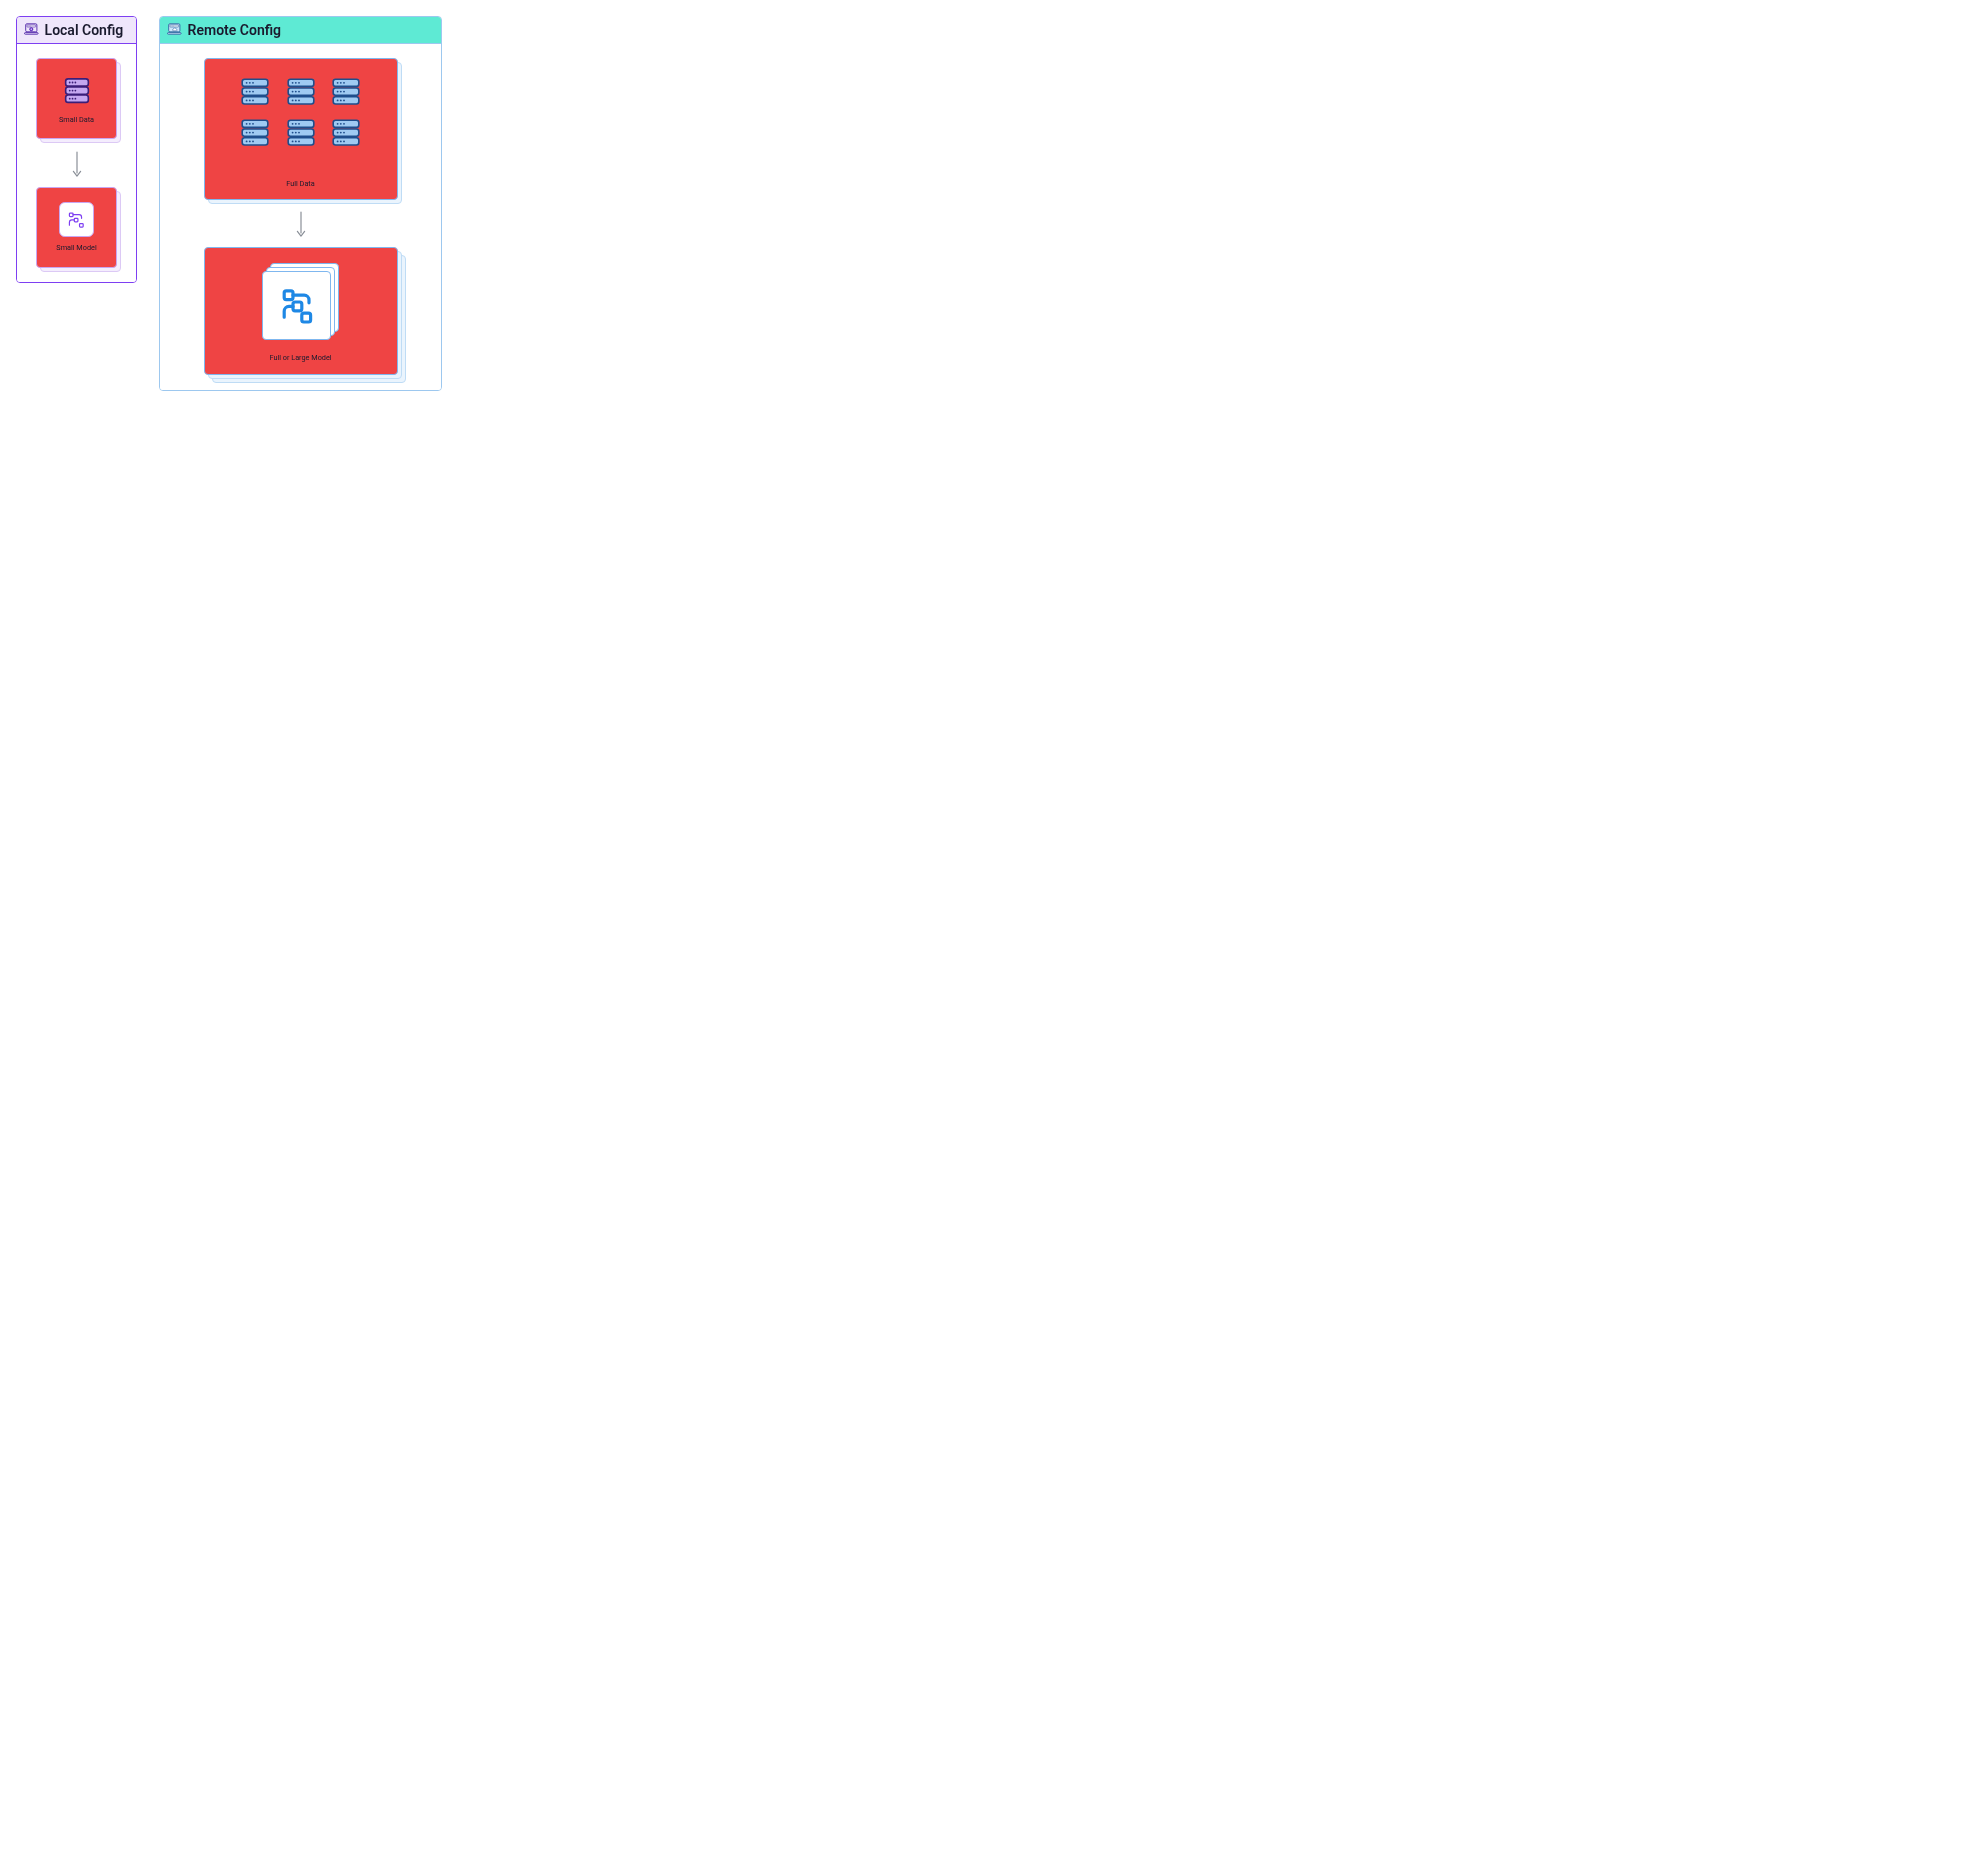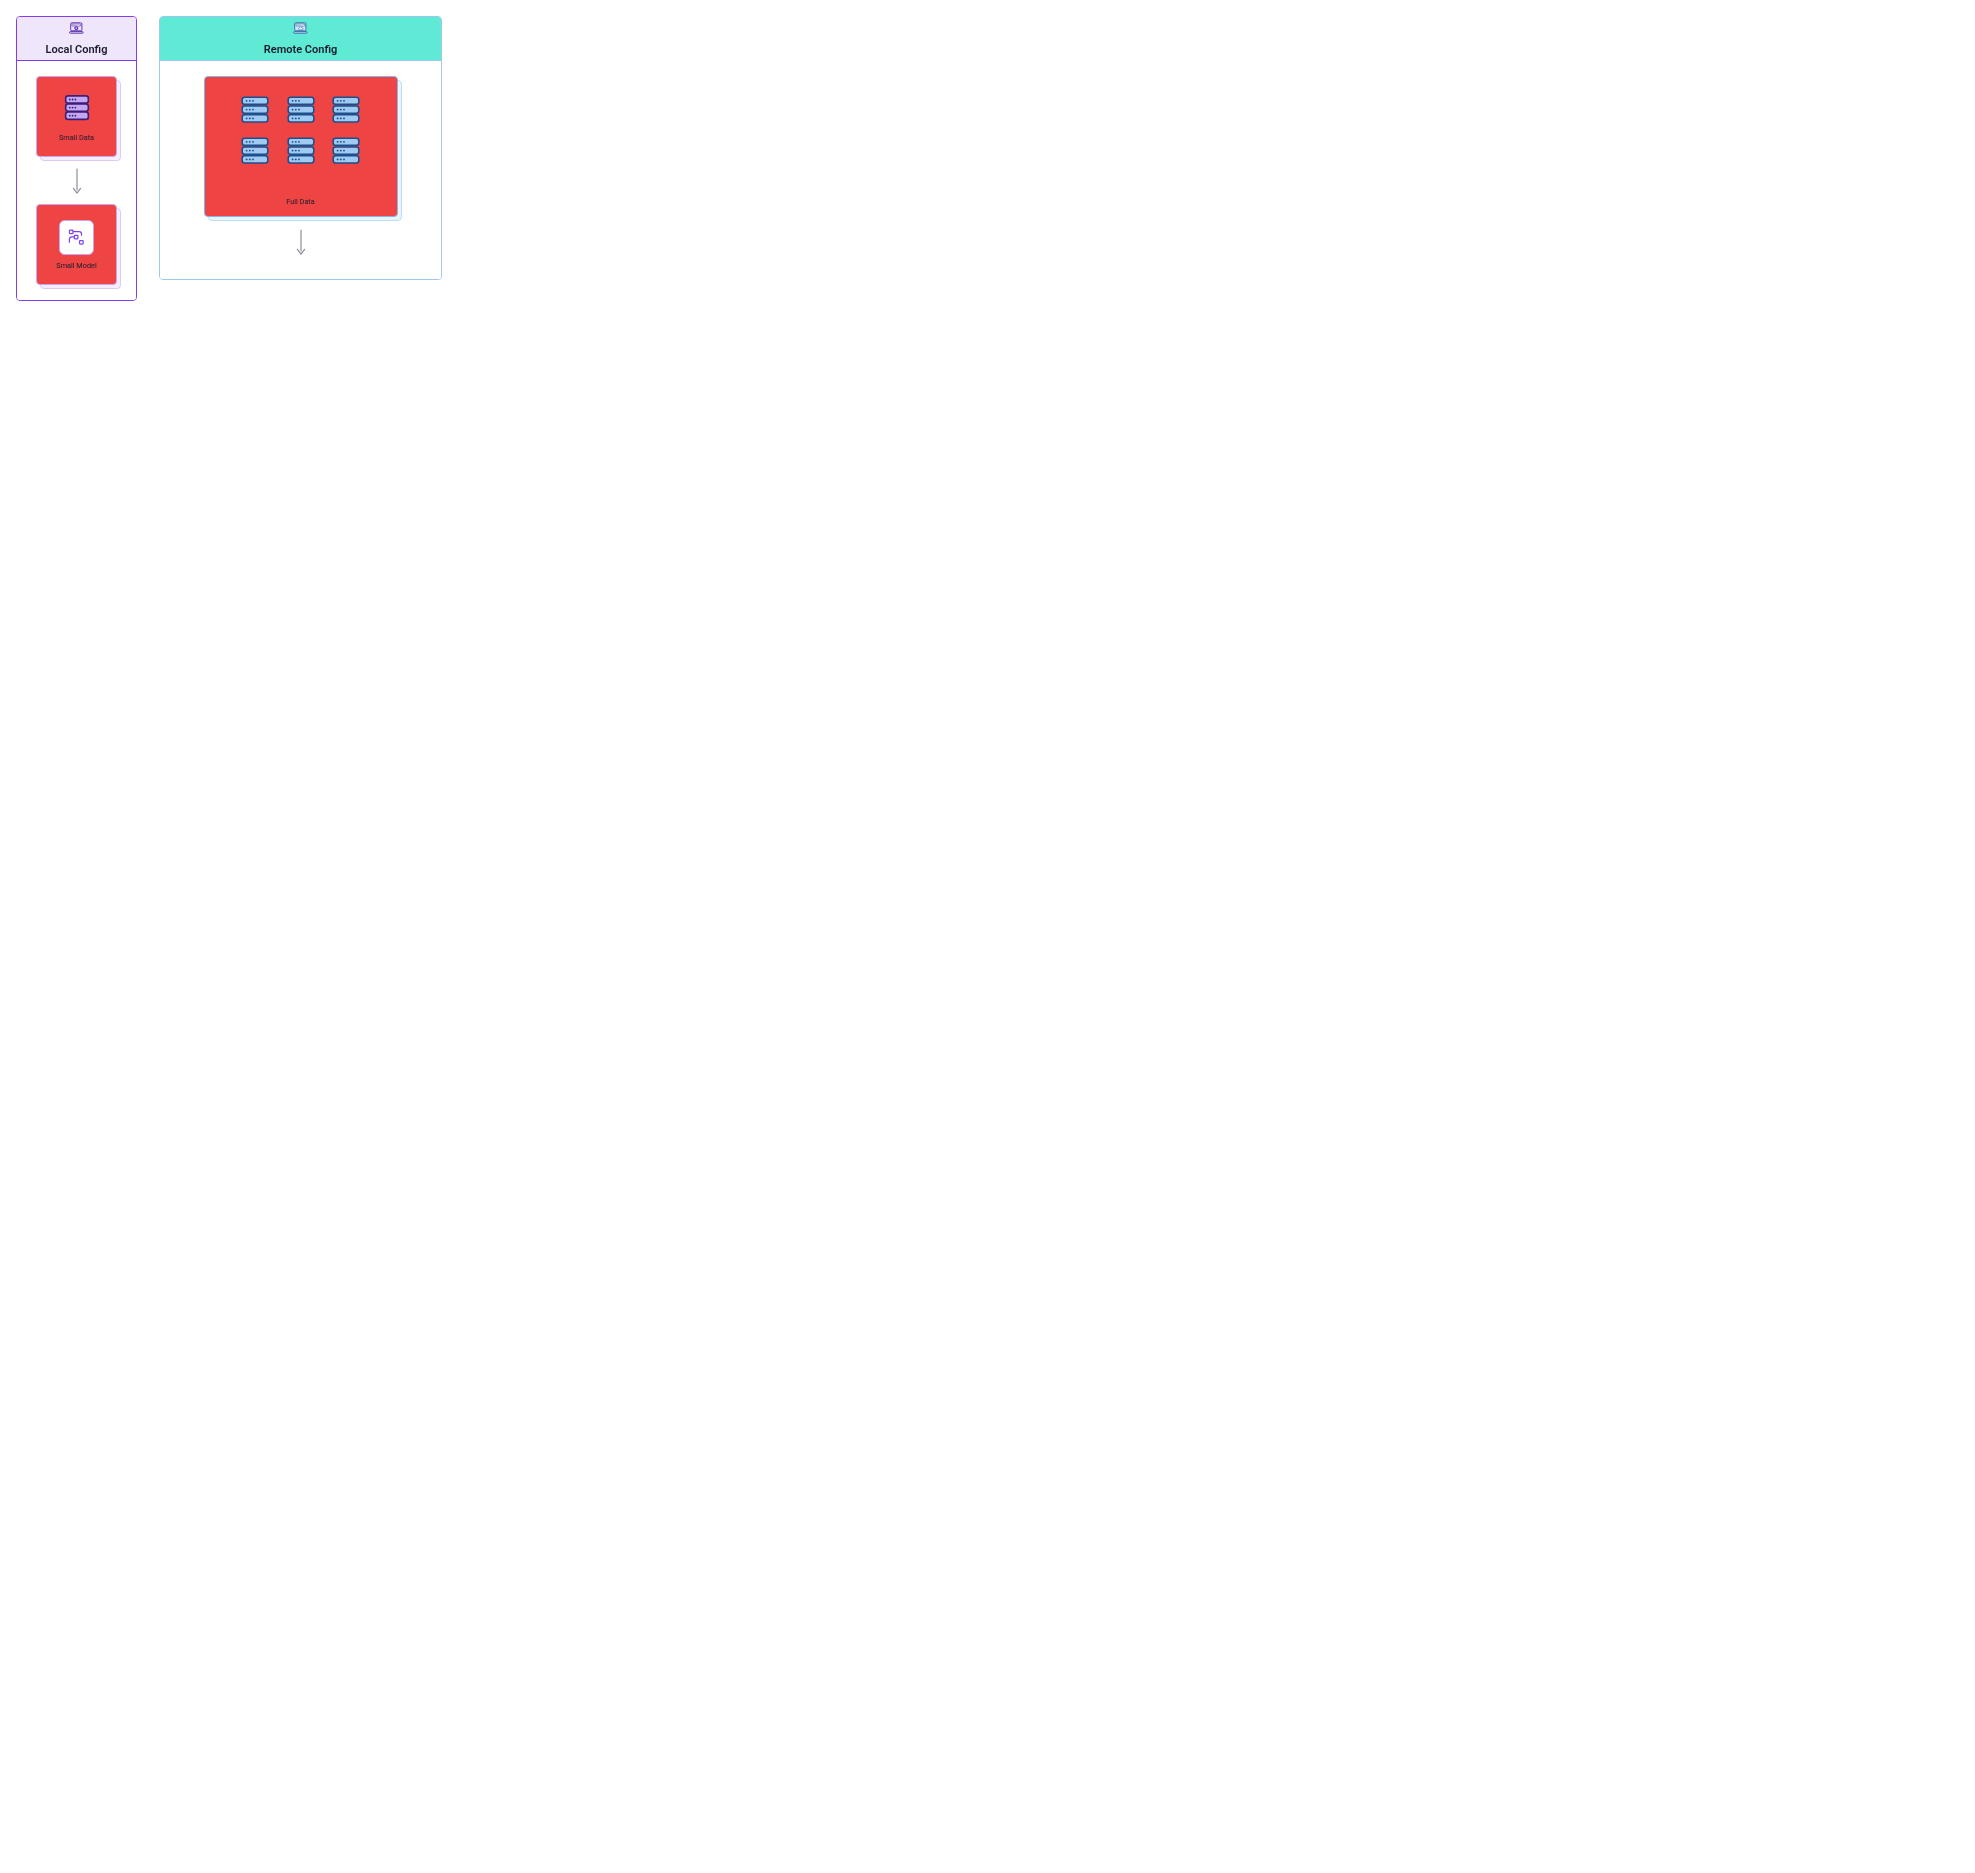--- a/index.html
+++ b/index.html
@@ -19,22 +19,21 @@
     border-radius: 4px;
     border: 0.8px solid;
     overflow: hidden;
   }
   .panel-header {
     display: flex;
     align-items: center;
     gap: 5.7px;
     padding: 4.9px 7.3px;
     font-weight: 600;
-    font-size: 11px;
-    flex-direction: column;
+    font-size: 14px;
   }
   .panel-body {
     background: #fff;
     padding: 14.6px 11.3px 14.6px 11.3px;
     display: flex;
     flex-direction: column;
     align-items: center;
   }
 
   
@@ -292,18 +291,38 @@
         </div>
       </div>
 
       <div class="arrow">
         <svg width="12" height="27" viewBox="0 0 30 66">
           <line x1="15" y1="2" x2="15" y2="54" stroke="#8a8f98" stroke-width="3" stroke-linecap="round"></line>
           <path d="M6 50 L15 62 L24 50" fill="none" stroke="#8a8f98" stroke-width="3" stroke-linecap="round" stroke-linejoin="round"></path>
         </svg>
       </div>
 
+      <div class="cardwrap blue">
+        <div class="shadowcard s2"></div>
+        <div class="shadowcard"></div>
+        <div class="card" style="width:194px; padding:11.3px 12px 12px 12px;">
+          <div class="modelstack">
+            <div class="ms ms1"></div>
+            <div class="ms ms2"></div>
+            <div class="ms ms3">
+              <svg width="40" height="40" viewBox="0 0 100 100">
+                <rect x="18" y="12" width="22" height="22" rx="5" fill="none" stroke="#1e88e5" stroke-width="8"></rect>
+                <rect x="40" y="40" width="22" height="22" rx="5" fill="none" stroke="#1e88e5" stroke-width="8"></rect>
+                <rect x="62" y="68" width="22" height="22" rx="5" fill="none" stroke="#1e88e5" stroke-width="8"></rect>
+                <path d="M40 23 H68 a12 12 0 0 1 12 12 V42" fill="none" stroke="#1e88e5" stroke-width="8" stroke-linecap="round"></path>
+                <path d="M40 51 H30 a12 12 0 0 0 -12 12 V78" fill="none" stroke="#1e88e5" stroke-width="8" stroke-linecap="round"></path>
+              </svg>
+            </div>
+          </div>
+          <span class="label" style="margin-top:7.3px;">Full or Large Model</span>
+        </div>
+      </div>
 
     </div>
   </div>
 
 </div>
 
 
 </body></html>

